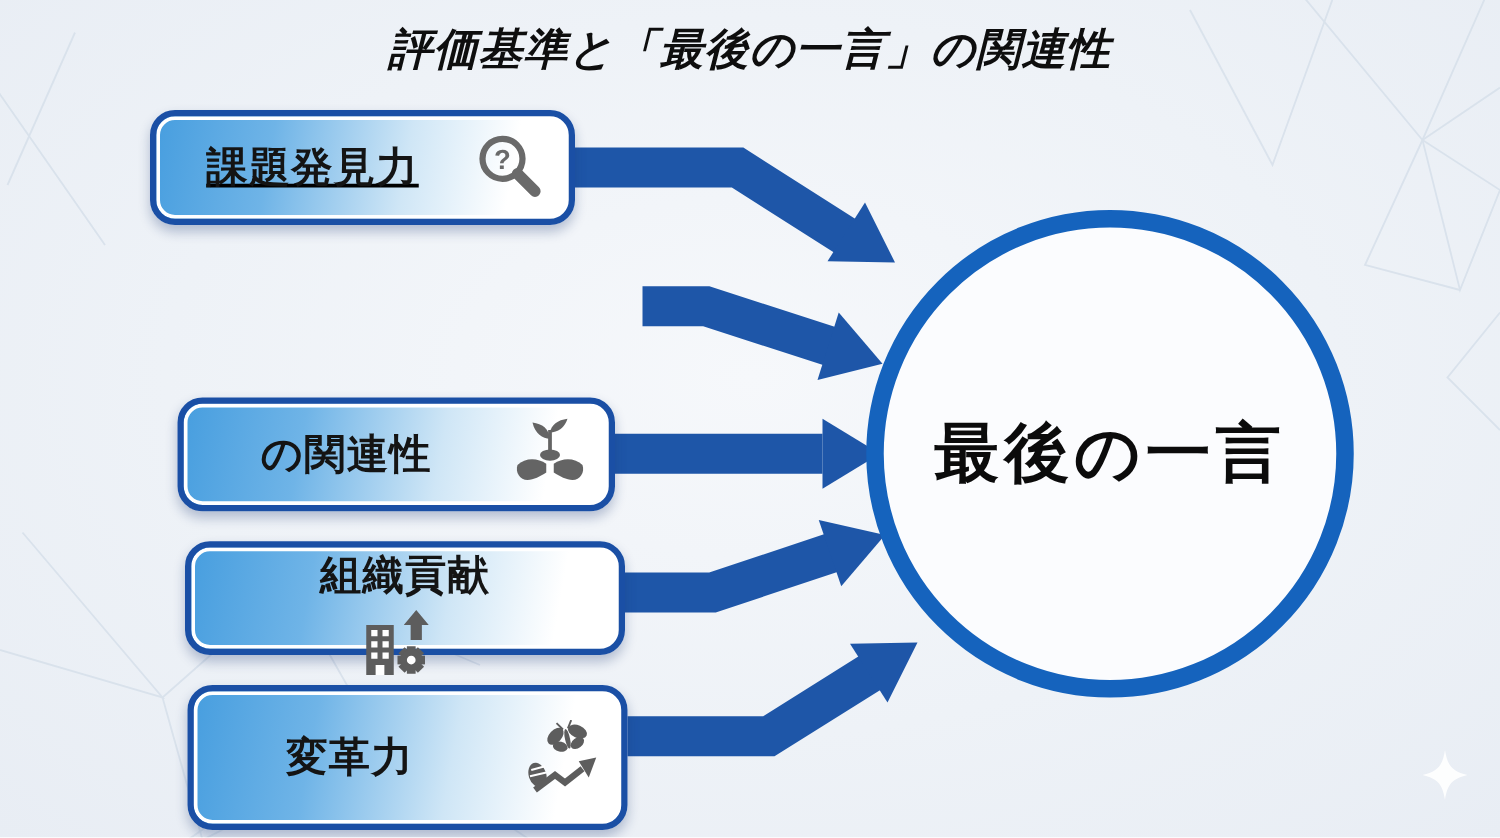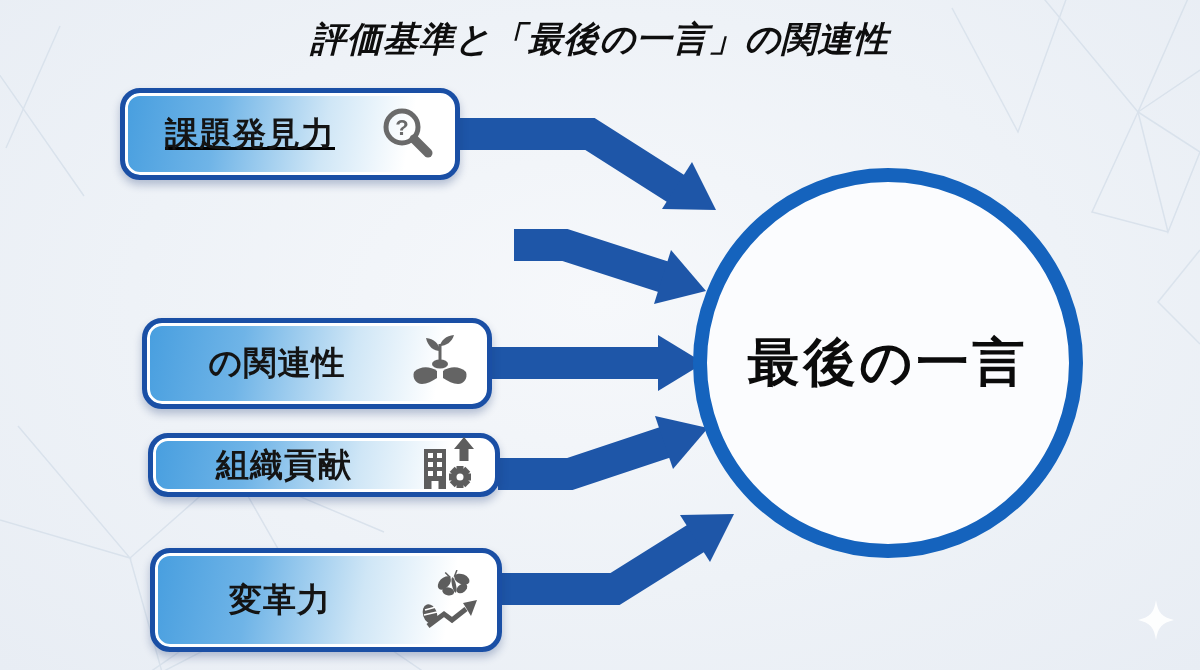--- a/index.html
+++ b/index.html
@@ -21,22 +21,22 @@
     display:flex;align-items:center;
   }
   .box-label{
     flex:1;text-align:center;font-size:33px;font-weight:900;color:#141414;
     letter-spacing:1px;
   }
   .box-icon{width:66px;height:62px;flex:0 0 66px;display:flex;align-items:center;justify-content:center;margin-right:14px;}
   .box1{left:120px;top:88px;width:340px;height:92px;text-decoration:underline;}
   .box2{left:155px;top:203px;width:362px;height:91px;}
   .box3{left:142px;top:318px;width:350px;height:91px;}
-  .box4{left:148px;top:433px;width:352px;height:64px;}
-  .box5{left:150px;top:548px;width:352px;height:104px;gap:12px;}
+  .box4{left:148px;top:433px;width:352px;height:91px;flex-direction:column;}
+  .box5{left:150px;top:548px;width:352px;height:116px;gap:12px;}
   .circle{
     position:absolute;left:693px;top:168px;width:362px;height:362px;
     border:14px solid #1563bd;border-radius:50%;background:#fbfcfe;
     display:flex;align-items:center;justify-content:center;
   }
   .circle-label{font-size:52px;font-weight:900;color:#0b0b0b;letter-spacing:4px;}
 </style>
 </head>
 <body>
 

